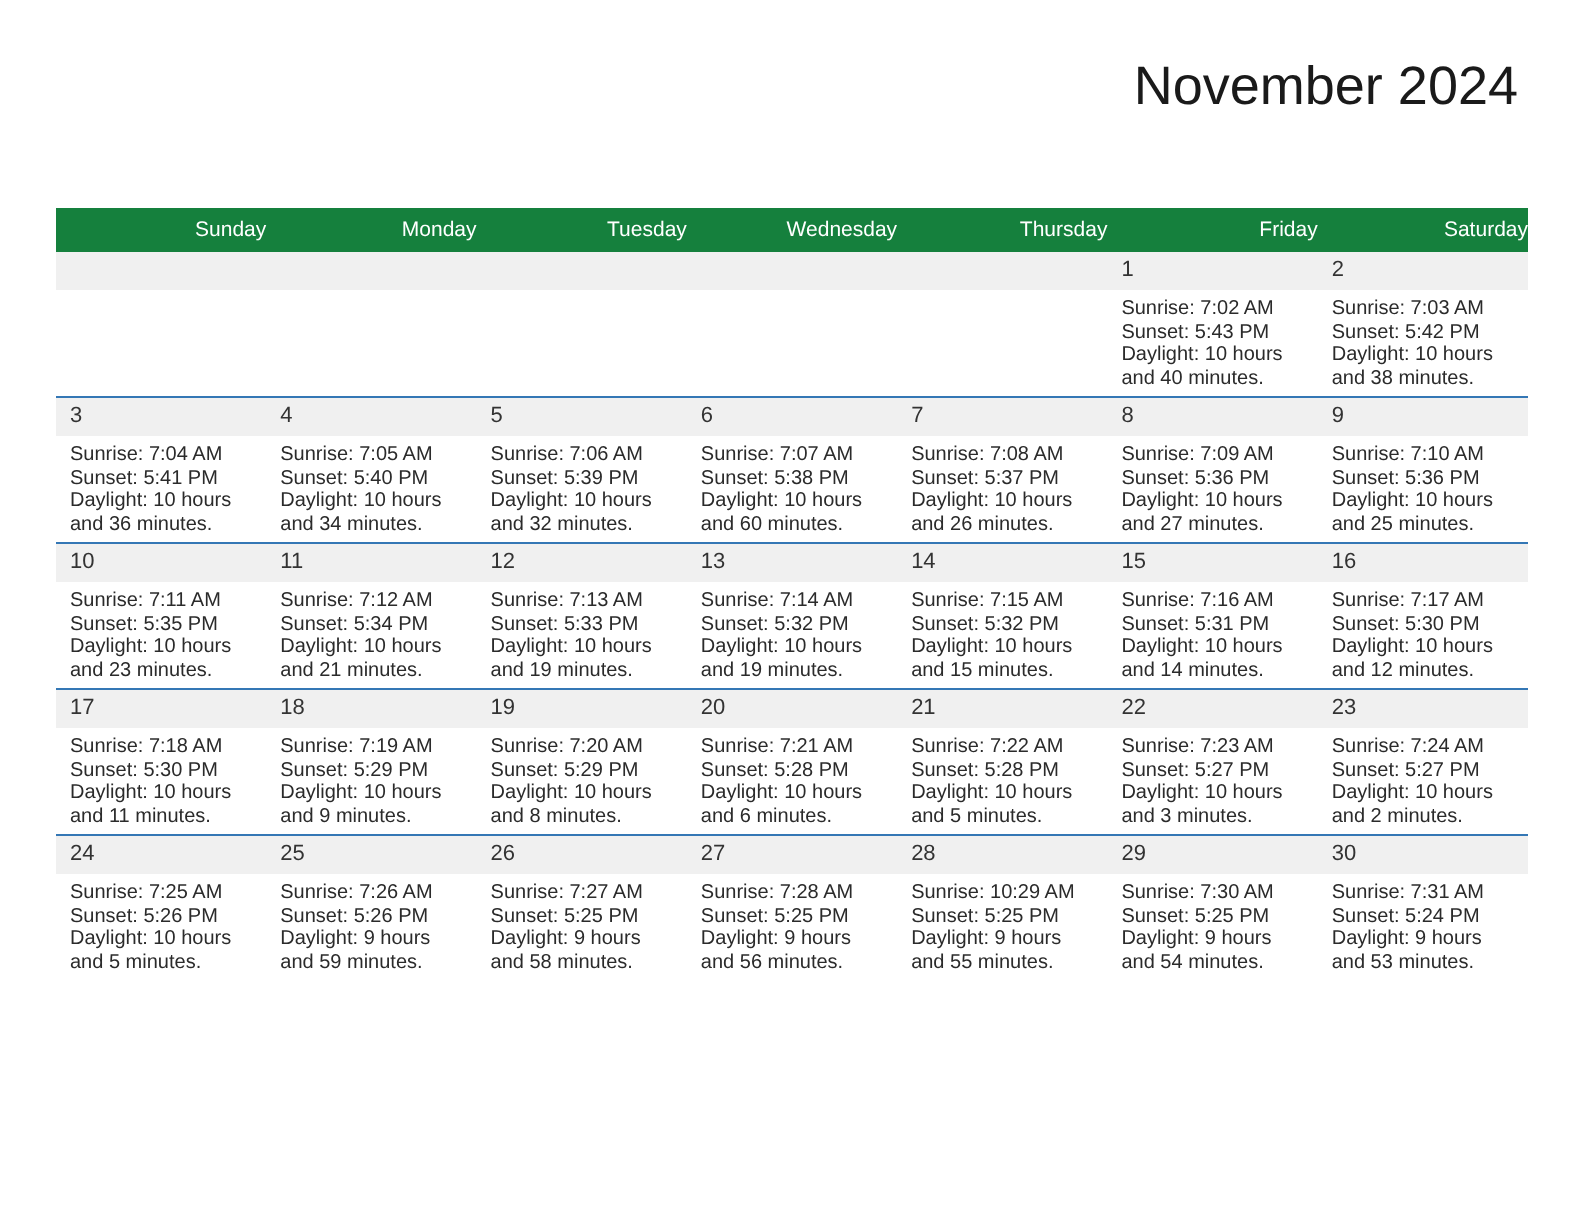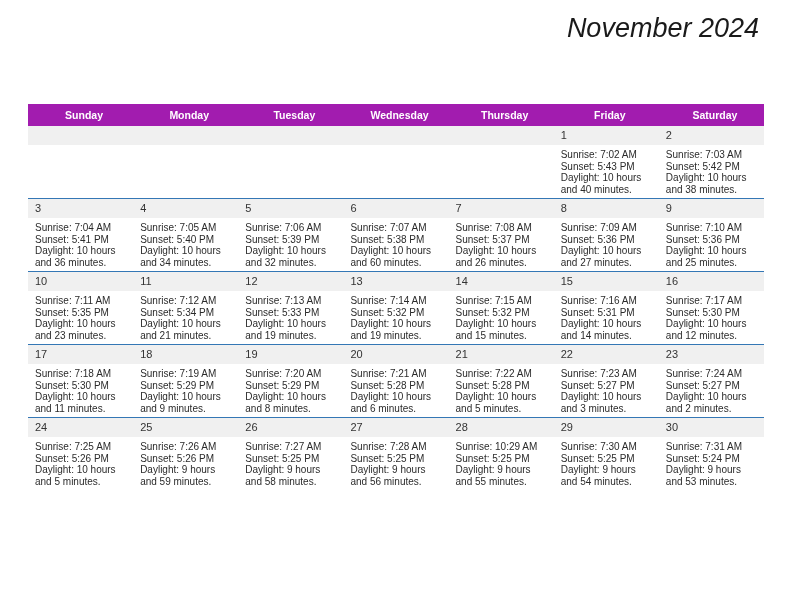--- a/index.html
+++ b/index.html
@@ -62,23 +62,22 @@
     top: 22px;
     font-size: 21px;
     letter-spacing: -0.2px;
     color: #2a8ad4;
     line-height: 23px;
   }
 
   .title-block {
     position: absolute;
     right: 33px;
-    top: 12px;
+    top: 27px;
     text-align: center;
-    font-style: italic;
   }
   .cal-title {
     font-size: 27px;
     color: #1a1a1a;
     font-weight: normal;
     line-height: 32px;
     white-space: nowrap;
   }
   .cal-subtitle {
     margin-top: 6px;
@@ -91,25 +90,25 @@
   
   .calendar {
     position: absolute;
     left: 28px;
     top: 104px;
     width: 736px;
     border-collapse: collapse;
     table-layout: fixed;
   }
   .calendar th {
-    background: #a21caf;
+    background: #15803d;
     color: #ffffff;
     font-size: 10.5px;
-    font-weight: bold;
-    text-align: center;
+    font-weight: normal;
+    text-align: right;
     padding: 5px 0 5px 7px;
     height: 12px;
     border: none;
   }
   .calendar td {
     vertical-align: top;
     padding: 0;
     border: none;
     border-top: 1px solid #3477b5;
     height: 72px;

